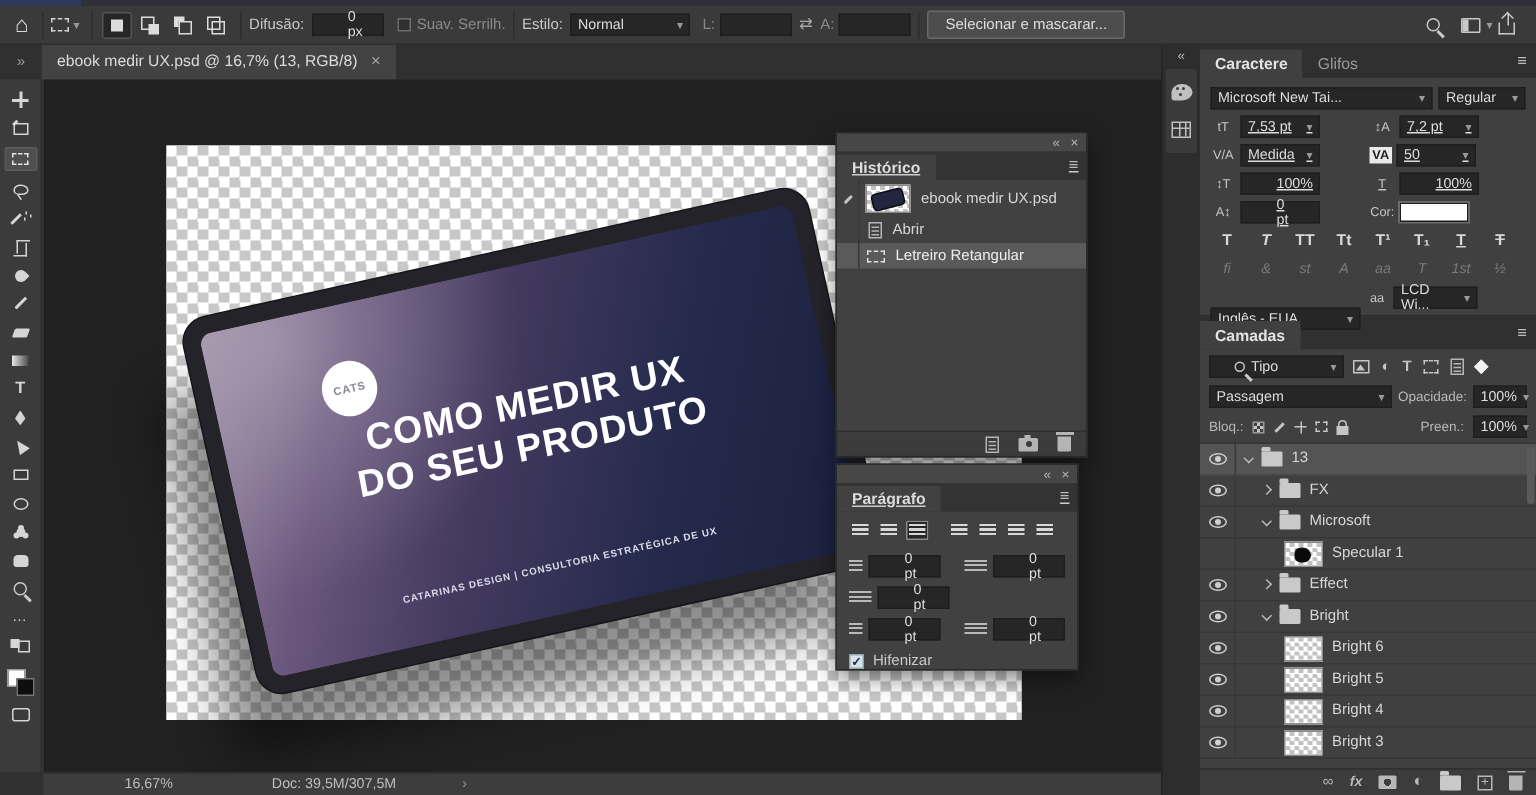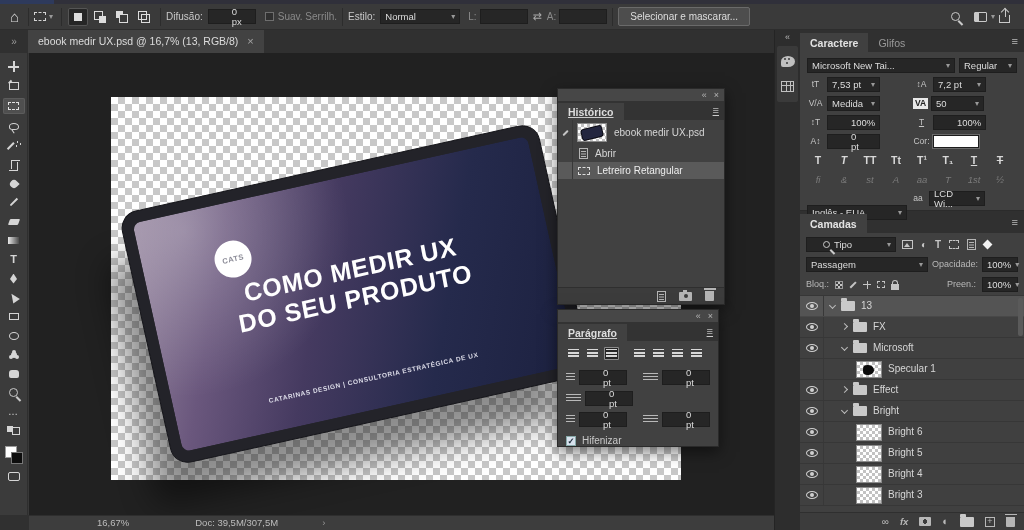--- a/index.html
+++ b/index.html
@@ -114,21 +114,21 @@
   .logo-circle { position:absolute; left:72px; top:38px; width:37px; height:37px; background:#ffffff;
                  border-radius:50%; display:flex; align-items:center; justify-content:center;
                  color:#8a8a96; font-size:7.5px; font-weight:bold; letter-spacing:0.5px; }
   .tablet-title { position:absolute; left:0; right:0; top:78px; text-align:center; color:#ffffff;
                   font-weight:bold; font-size:25px; line-height:1.16; letter-spacing:0.8px; transform:skewX(-2deg); }
   .tablet-sub { position:absolute; left:0; right:0; bottom:28px; text-align:center; color:#dcdce8;
                 font-size:6.5px; font-weight:bold; letter-spacing:0.6px; }
 
   .status-bar { position:absolute; left:29px; top:515px; width:745px; height:15px; background:#3d3d3d;
                 border-top:1px solid #2e2e2e; display:flex; align-items:center; font-size:9.5px; color:#bdbdbd; }
-  .status-zoom { margin-left:68px; }
+  .status-zoom { margin-left:54px; }
   .status-doc { margin-left:66px; }
   .status-chev { margin-left:44px; color:#9a9a9a; }
   .bl-corner { position:absolute; left:0; top:515px; width:29px; height:15px; background:#303030; }
 
   
   .fpanel { position:absolute; background:#414141; border:1px solid #2a2a2a; box-shadow:0 5px 14px rgba(0,0,0,0.5); }
   .minibar { height:12px; background:#474747; display:flex; align-items:center; justify-content:flex-end;
              gap:7px; padding:0 5px; color:#b5b5b5; font-size:9px; }
   .tabrow { height:19px; background:#333333; display:flex; align-items:flex-end; padding-right:5px;text-decoration:underline; }
   .ptab { background:#414141; color:#dddddd; font-weight:bold; font-size:10.5px; padding:4px 10px 3px; }
@@ -189,21 +189,21 @@
   .dock-tabrow { height:22px; background:#303030; display:flex; align-items:flex-end; padding-right:6px; }
   .dtab { background:#404040; color:#e3e3e3; font-weight:bold; font-size:10.5px; padding:5px 10px 4px; }
   .dtab.off { background:none; color:#9a9a9a; font-weight:normal; }
 
   .char-body { padding:6px 7px 4px; display:flex; flex-direction:column; gap:4px; border-bottom:1px solid #2b2b2b; }
   .crow { display:flex; align-items:center; height:15px; gap:4px; }
   .ccol { display:flex; align-items:center; gap:3px; width:102px; }
   .cic { width:17px; text-align:center; color:#c6c6c6; font-size:8.5px; flex:none; }
   .cic.hl { background:#e9e9e9; color:#222; font-weight:bold; width:15px; padding:1px 0; }
   .cic.un { text-decoration:underline; }
-  .w50 { width:53px; } .w58 { width:58px; } .w100 { width:100px;margin-top:28px; } .w56 { width:56px; }
+  .w50 { width:53px;text-decoration:underline; } .w58 { width:58px; } .w100 { width:100px;margin-top:28px; } .w56 { width:56px; }
   .grow { flex:1; }
   .cswatch { width:46px; height:13px; background:#ffffff; border:1px solid #1d1d1d; box-shadow:0 0 0 1px #6b6b6b; }
   .tbtn { width:22px; text-align:center; font-weight:bold; color:#d8d8d8; font-size:10.5px; }
   .tbtn.it { font-style:italic; } .tbtn.un { text-decoration:underline; } .tbtn.st { text-decoration:line-through; }
   .obtn { width:22px; text-align:center; color:#7b7b7b; font-size:9.5px; font-style:italic; }
 
   .lay-filter { display:flex; align-items:center; gap:6px; padding:4px 6px 2px; }
   .lay-icons { display:flex; align-items:center; gap:8px; color:#c5c5c5; }
   .i-img { width:11px; height:9px; border:1px solid #c5c5c5; position:relative; }
   .i-img::after { content:''; position:absolute; left:1px; bottom:1px; width:0; height:0;

